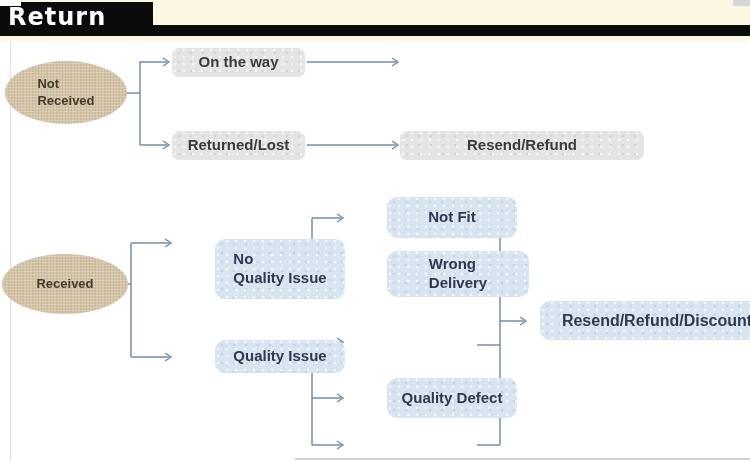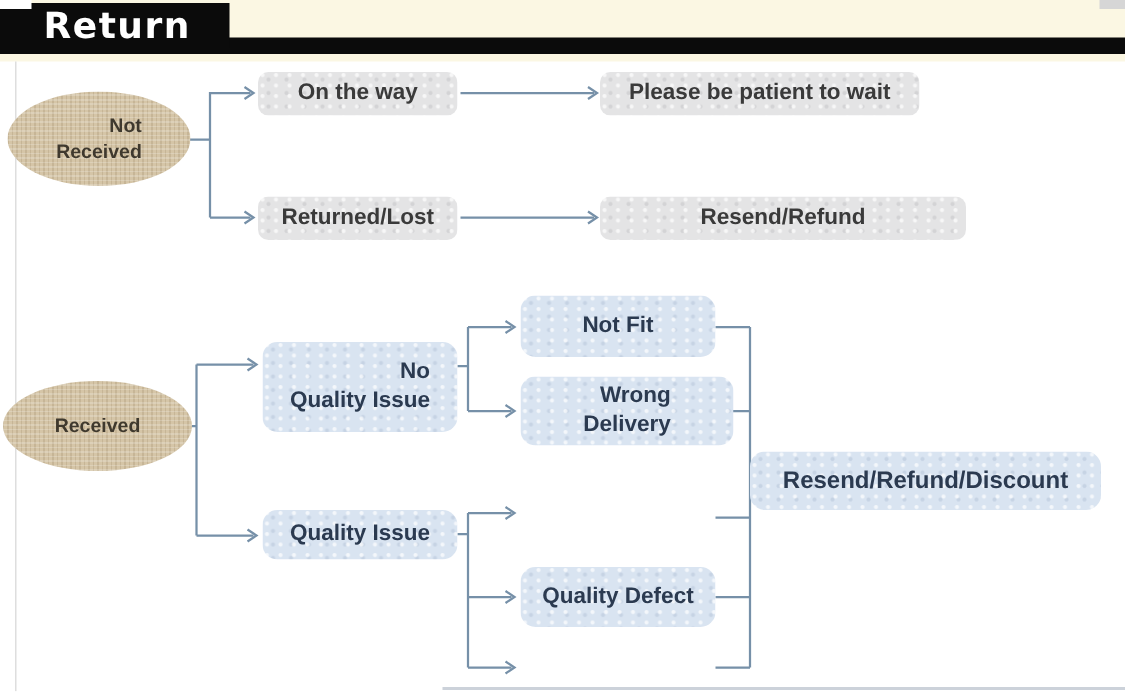--- a/index.html
+++ b/index.html
@@ -6,48 +6,49 @@
   #stage{
     position:relative;width:750px;height:461px;overflow:hidden;
     background:#ffffff;font-family:"Liberation Sans",sans-serif;
   }
   
   .banner-strip{position:absolute;left:0;top:0;width:750px;height:41px;background:#fbf7e3;}
   .banner-bar{position:absolute;left:0;top:25px;width:750px;height:11px;background:#0b0b0b;}
   .banner-label{
     position:absolute;left:0;top:2px;width:153px;height:30px;background:#0b0b0b;
     color:#ffffff;font-size:24px;font-weight:bold;letter-spacing:1px;
-    display:flex;align-items:center;padding-left:29px;box-sizing:border-box;
+    display:flex;align-items:center;padding-left:8px;box-sizing:border-box;
     font-family:"DejaVu Sans",sans-serif;
   }
   .banner-notch{position:absolute;left:0;top:0;width:21px;height:6px;background:#ffffff;}
   .banner-corner{position:absolute;right:0;top:0;width:17px;height:6px;background:#d6d6d6;}
   .page-left-border{position:absolute;left:10px;top:41px;width:1px;height:420px;background:#dedede;}
   .page-bottom-border{position:absolute;left:295px;top:458px;width:455px;height:2px;background:#ccd2da;}
 
   
   .node{
     position:absolute;display:flex;align-items:center;justify-content:center;
-    text-align:right;box-sizing:border-box;white-space:pre-line;line-height:1.25;
+    text-align:left;box-sizing:border-box;white-space:pre-line;line-height:1.25;
   }
   .node.gray{
     background-color:#e4e4e5;border-radius:7px;color:#3a3a3a;
     font-size:15px;font-weight:600;
     background-image:
       radial-gradient(circle at 3px 2px, rgba(255,255,255,0.7) 1px, transparent 1.7px),
       radial-gradient(circle at 7px 5px, rgba(150,150,155,0.22) 1px, transparent 1.7px);
     background-size:9px 7px,12px 9px;
   }
   .node.blue{
     background-color:#d9e4f1;border-radius:10px;color:#2b3a50;
     font-size:15px;font-weight:600;
     background-image:
       radial-gradient(circle at 3px 2px, rgba(255,255,255,0.7) 1px, transparent 1.7px),
       radial-gradient(circle at 7px 5px, rgba(130,150,180,0.22) 1px, transparent 1.7px);
     background-size:9px 7px,12px 9px;
+    margin-left:40px;
   }
   .node.ellipse{
     border-radius:50%;background-color:#d5c5a7;color:#3f392e;
     font-size:13px;font-weight:600;
     background-image:
       repeating-linear-gradient(0deg, rgba(255,255,255,0.20) 0 1px, transparent 1px 3px),
       repeating-linear-gradient(90deg, rgba(139,117,82,0.20) 0 1px, transparent 1px 3px);
   }
   .node.big{font-size:16px;}
   svg.wires{position:absolute;left:0;top:0;pointer-events:none;}
@@ -92,25 +93,24 @@
       <path d="M337,441 L343,445 L337,449"></path>
       <path d="M520,317 L526,321 L520,325"></path>
     </g>
   </svg>
 
   <div class="node ellipse" style="left:5px;top:61px;width:122px;height:63px">Not
 Received</div>
   <div class="node ellipse" style="left:2px;top:254px;width:126px;height:60px">Received</div>
 
   <div class="node gray" style="left:172px;top:48px;width:133px;height:29px">On the way</div>
-  <div class="node gray" style="left:400px;top:48px;width:213px;height:29px">Please be patient to wait</div>
   <div class="node gray" style="left:172px;top:131px;width:133px;height:29px">Returned/Lost</div>
   <div class="node gray" style="left:400px;top:131px;width:244px;height:29px">Resend/Refund</div>
 
-  <div class="node blue" style="left:175px;top:228px;width:130px;height:60px">No
+  <div class="node blue" style="left:175px;top:239px;width:130px;height:60px">No
 Quality Issue</div>
   <div class="node blue" style="left:175px;top:340px;width:130px;height:33px">Quality Issue</div>
 
   <div class="node blue" style="left:347px;top:197px;width:130px;height:41px">Not Fit</div>
   <div class="node blue" style="left:347px;top:251px;width:142px;height:46px">Wrong
 Delivery</div>
   <div class="node blue" style="left:347px;top:378px;width:130px;height:40px">Quality Defect</div>
 
   <div class="node blue big" style="left:500px;top:301px;width:234px;height:39px">Resend/Refund/Discount</div>
 

